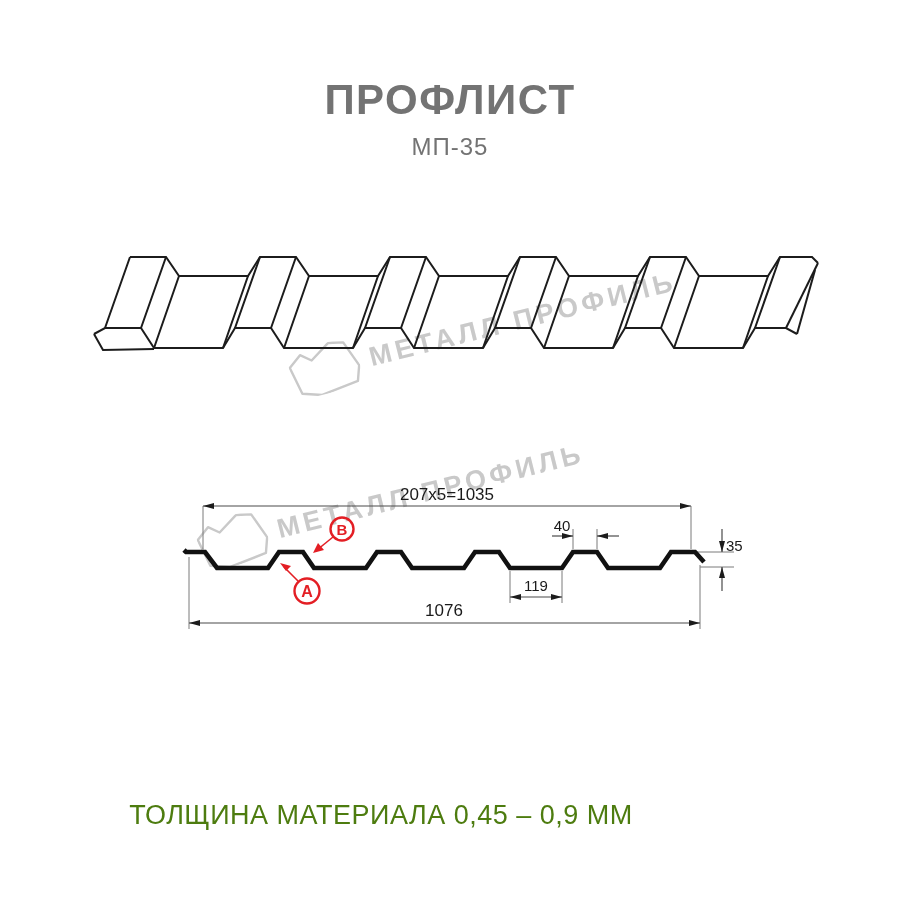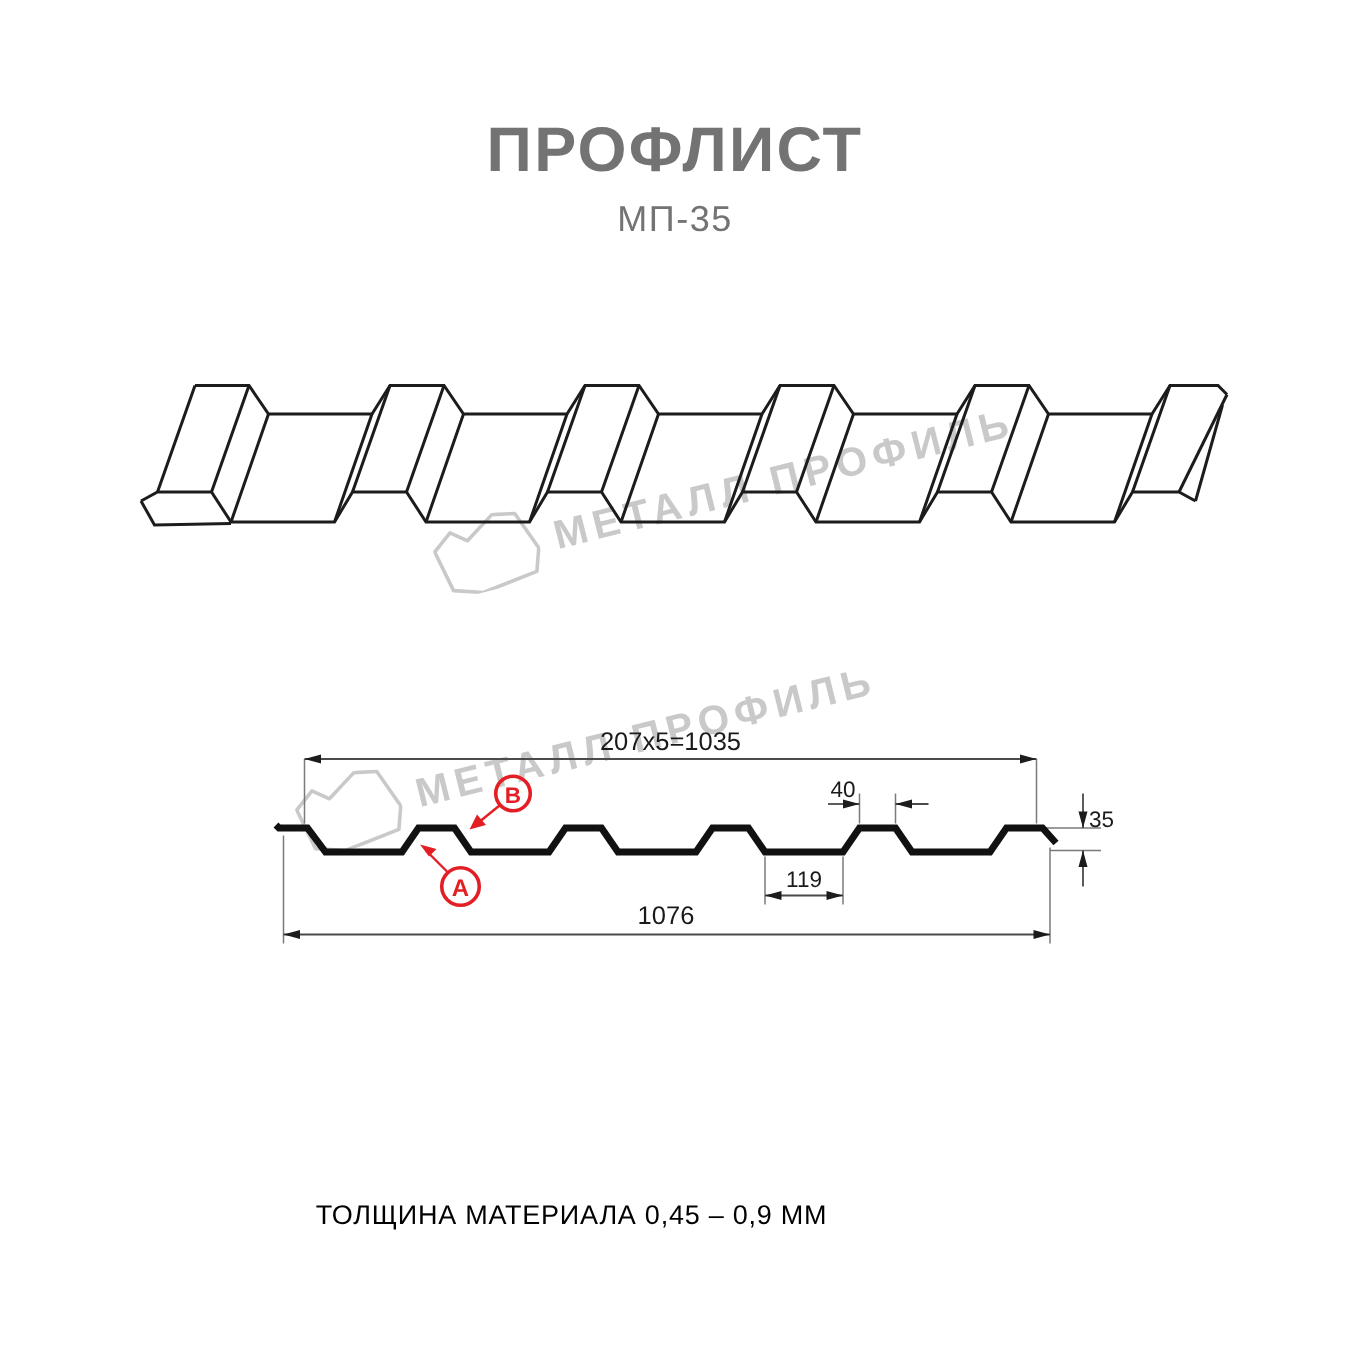--- a/index.html
+++ b/index.html
@@ -10,21 +10,21 @@
   .page-title{
     position:absolute;left:0;top:76px;width:900px;text-align:center;
     font-size:42px;font-weight:800;letter-spacing:1.5px;color:#737373;margin:0;
   }
   .page-subtitle{
     position:absolute;left:0;top:133px;width:900px;text-align:center;
     font-size:24px;font-weight:500;letter-spacing:1px;color:#737373;margin:0;
   }
   .thickness-note{
     position:absolute;left:0;top:800px;width:762px;text-align:center;
-    font-size:18px;font-weight:500;letter-spacing:0.5px;color:#000000;margin:0;
+    font-size:27px;font-weight:500;letter-spacing:0.5px;color:#4d7c0f;margin:0;
   }
   svg.layer{position:absolute;left:0;top:0;width:900px;height:900px;}
   .drawing-lines{stroke:#1c1c1c;stroke-width:2;fill:none;stroke-linejoin:miter;}
   .profile-thick{stroke:#111111;stroke-width:4.6;fill:none;stroke-linejoin:miter;}
   .dimline{stroke:#4a4a4a;stroke-width:1.2;fill:none;}
   .extline{stroke:#7a7a7a;stroke-width:1;fill:none;}
   .arrow{fill:#1c1c1c;stroke:none;}
   .dimtext{fill:#1a1a1a;font-family:"Liberation Sans","DejaVu Sans",sans-serif;}
   .redline{stroke:#e31e24;stroke-width:1.6;fill:none;}
   .redarrow{fill:#e31e24;stroke:none;}

